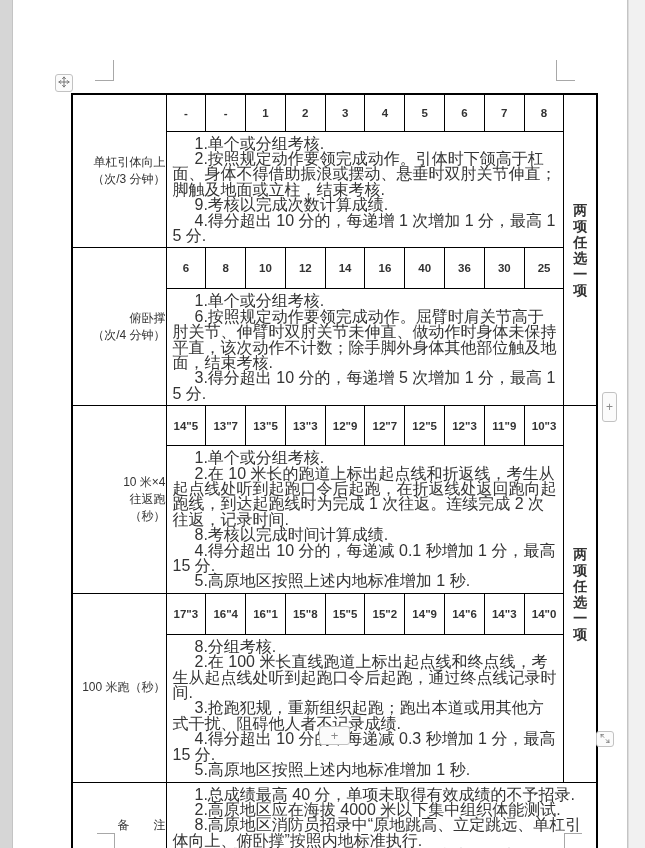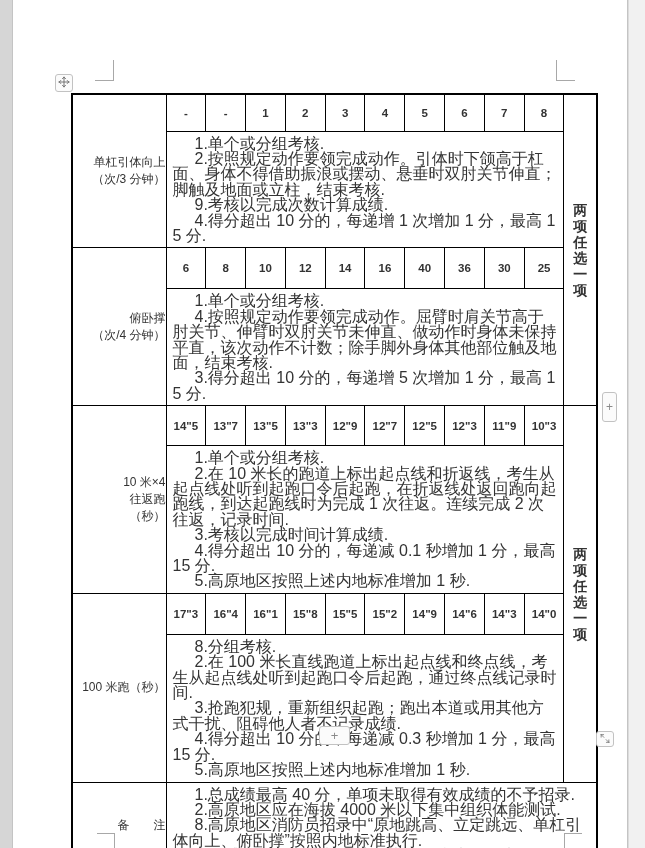--- a/index.html
+++ b/index.html
@@ -116,21 +116,21 @@
           <td class="score">14</td>
           <td class="score">16</td>
           <td class="score">40</td>
           <td class="score">36</td>
           <td class="score">30</td>
           <td class="score">25</td>
         </tr>
         <tr style="height:79px">
           <td class="desc" colspan="10">
             <p>1.单个或分组考核.</p>
-            <p>4.按照规定动作要领完成动作。屈臂时肩关节高于肘关节、伸臂时双肘关节未伸直、做动作时身体未保持平直，该次动作不计数；除手脚外身体其他部位触及地面，结束考核.</p>
+            <p>6.按照规定动作要领完成动作。屈臂时肩关节高于肘关节、伸臂时双肘关节未伸直、做动作时身体未保持平直，该次动作不计数；除手脚外身体其他部位触及地面，结束考核.</p>
             <p>3.得分超出 10 分的，每递增 5 次增加 1 分，最高 15 分.</p>
           </td>
         </tr>
 
         <tr style="height:40px">
           <td class="label" rowspan="2">
             <div>10 米×4</div>
             <div>往返跑</div>
             <div>（秒）</div>
           </td>
@@ -147,21 +147,21 @@
           <td class="opt" rowspan="4">
             <div>两项</div>
             <div>任选</div>
             <div>一项</div>
           </td>
         </tr>
         <tr style="height:124px">
           <td class="desc" colspan="10">
             <p>1.单个或分组考核.</p>
             <p>2.在 10 米长的跑道上标出起点线和折返线，考生从起点线处听到起跑口令后起跑，在折返线处返回跑向起跑线，到达起跑线时为完成 1 次往返。连续完成 2 次往返，记录时间.</p>
-            <p>3.考核以完成时间计算成绩.</p>
+            <p>8.考核以完成时间计算成绩.</p>
             <p>4.得分超出 10 分的，每递减 0.1 秒增加 1 分，最高 15 分.</p>
             <p>5.高原地区按照上述内地标准增加 1 秒.</p>
           </td>
         </tr>
 
         <tr style="height:41px">
           <td class="label" rowspan="2">
             <div>100 米跑（秒）</div>
           </td>
           <td class="score">17"3</td>

